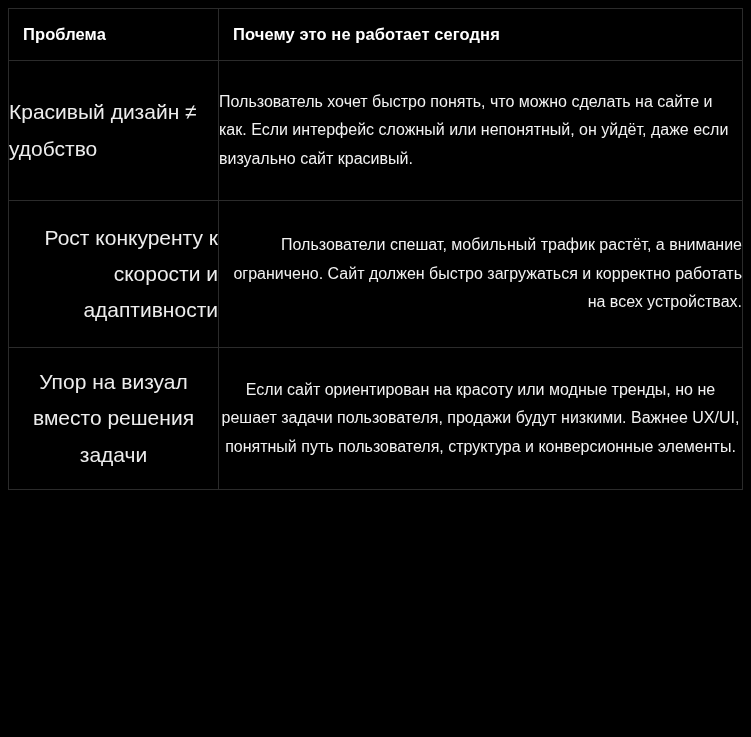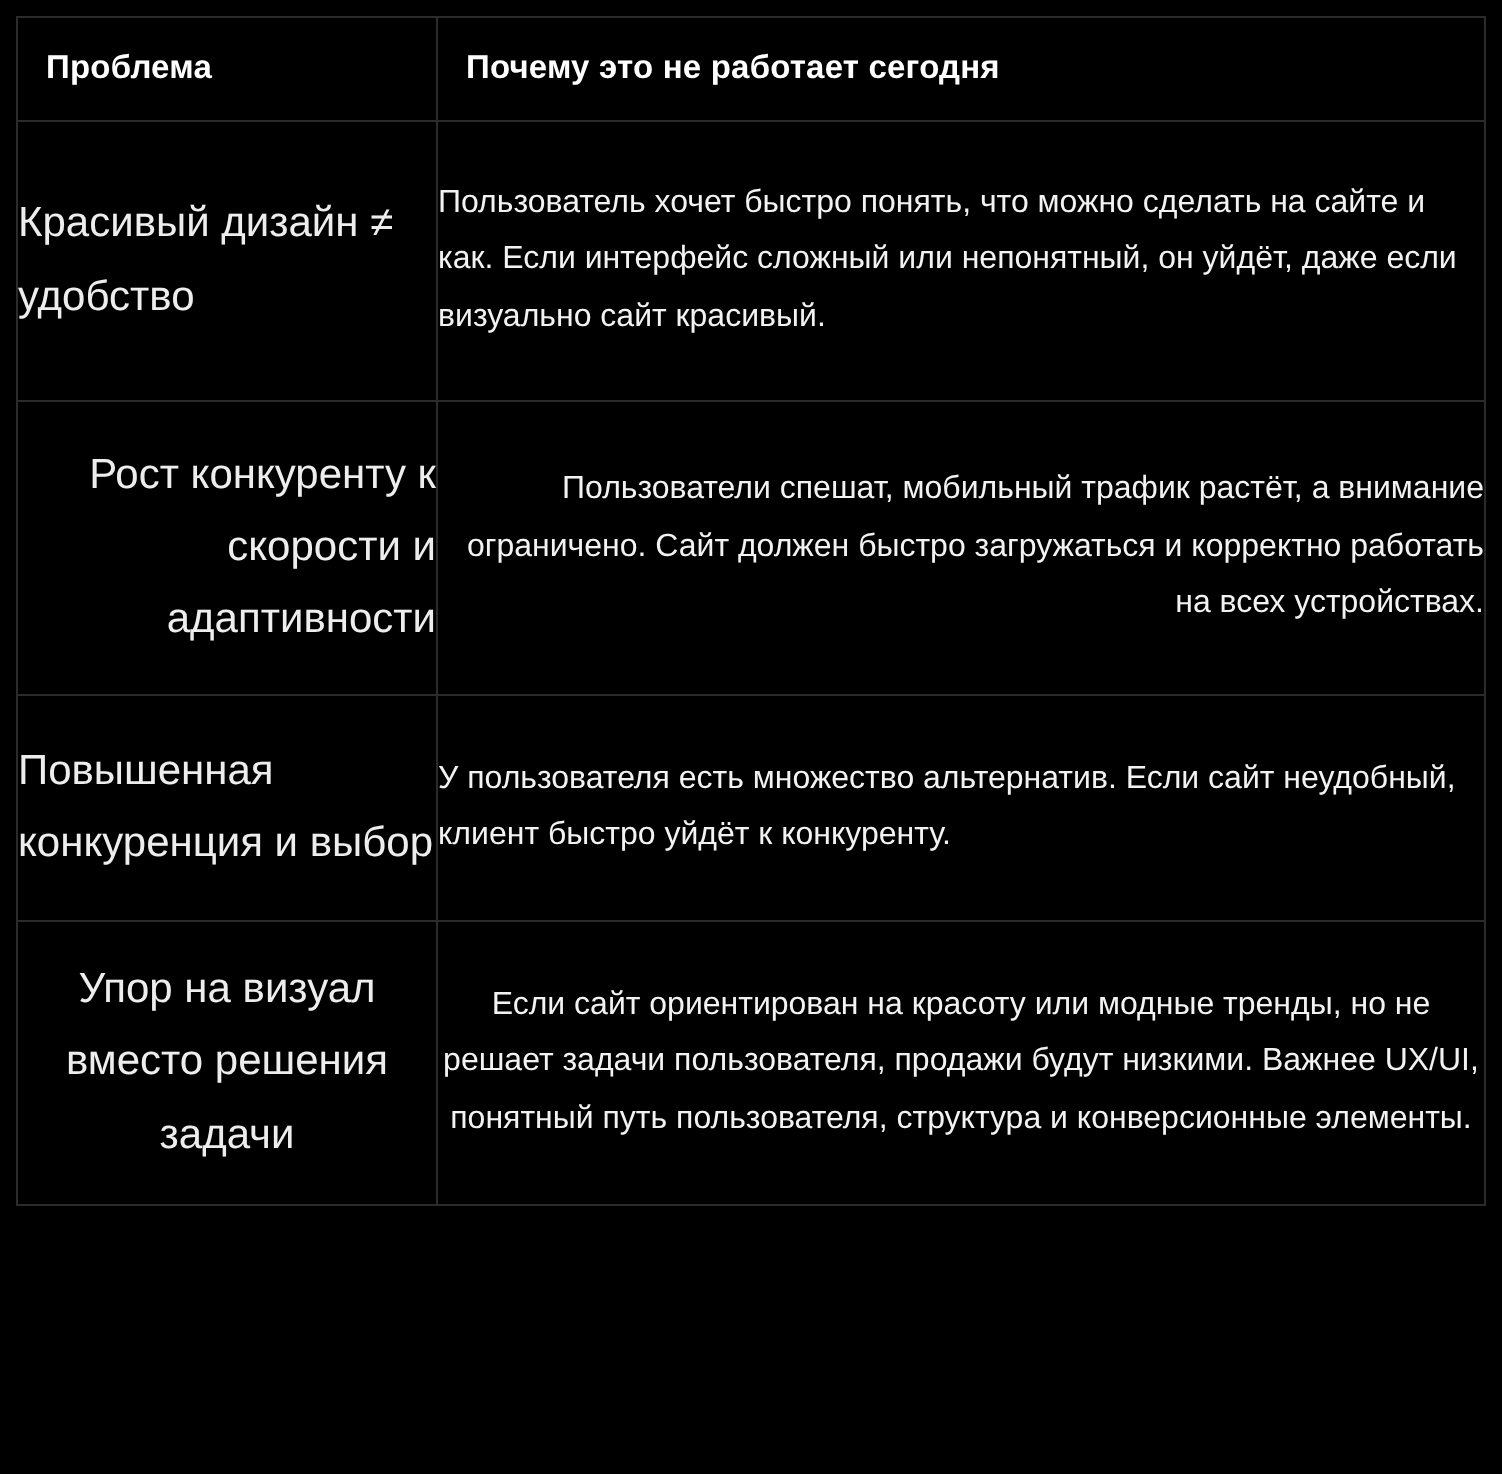--- a/index.html
+++ b/index.html
@@ -116,24 +116,20 @@
           <td class="cell-problem">Красивый дизайн ≠ удобство</td>
           <td class="cell-reason">Пользователь хочет быстро понять, что можно сделать на сайте и как. Если интерфейс сложный или непонятный, он уйдёт, даже если визуально сайт красивый.</td>
         </tr>
 
 
         <tr data-row="2">
           <td class="cell-problem">Рост конкуренту к скорости и адаптивности</td>
           <td class="cell-reason">Пользователи спешат, мобильный трафик растёт, а внимание ограничено. Сайт должен быстро загружаться и корректно работать на всех устройствах.</td>
         </tr>
 
-        <tr data-row="3">
-          <td class="cell-problem">Повышенная конкуренция и выбор</td>
-          <td class="cell-reason">У пользователя есть множество альтернатив. Если сайт неудобный, клиент быстро уйдёт к конкуренту.</td>
-        </tr>
 
         <tr data-row="4">
           <td class="cell-problem">Упор на визуал вместо решения задачи</td>
           <td class="cell-reason">Если сайт ориентирован на красоту или модные тренды, но не решает задачи пользователя, продажи будут низкими. Важнее UX/UI, понятный путь пользователя, структура и конверсионные элементы.</td>
         </tr>
 
       </tbody>
     </table>
   </div>
 

